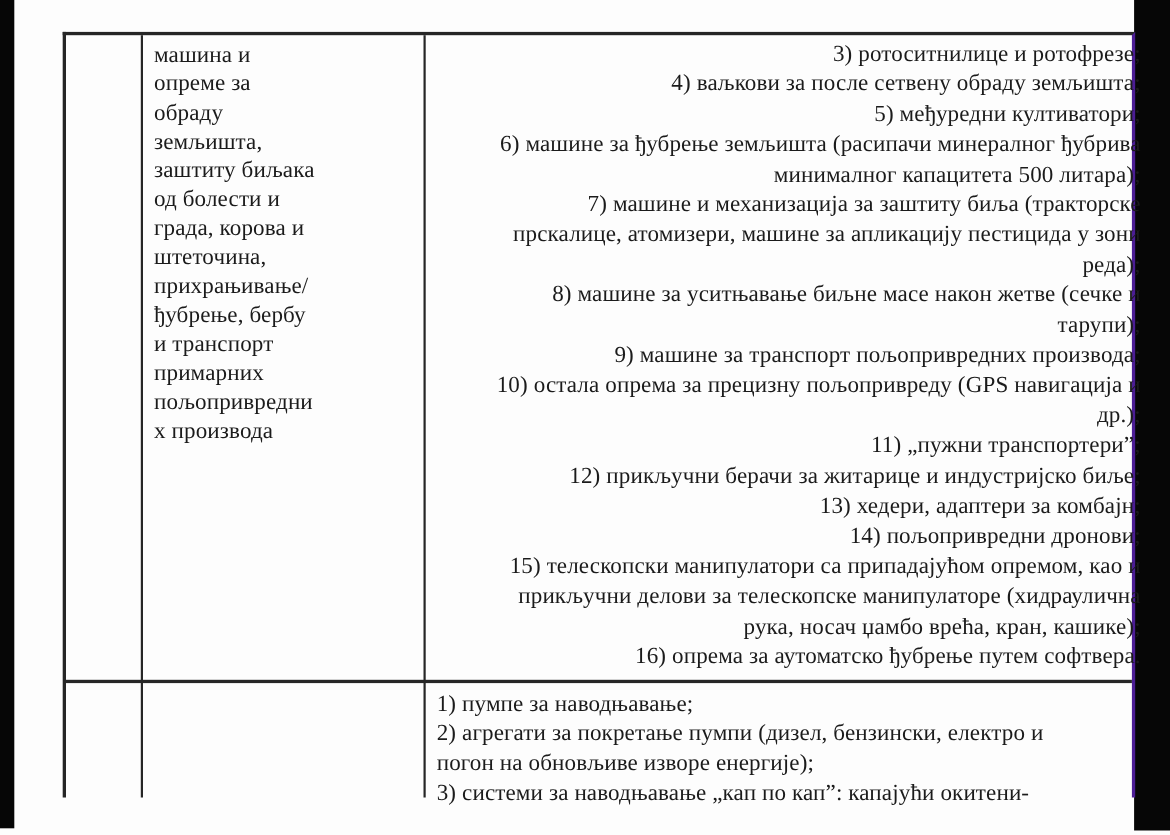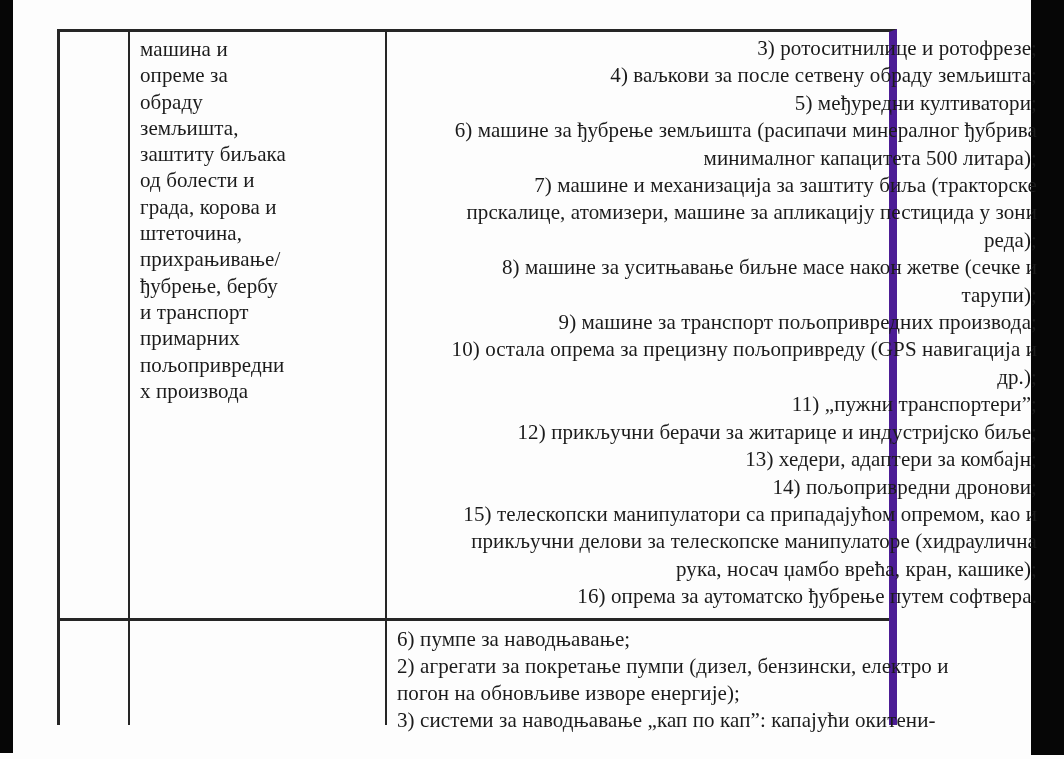--- a/index.html
+++ b/index.html
@@ -12,25 +12,25 @@
   .page{
     position:relative;width:1064px;height:759px;background:#fdfdfd;
   }
   .scan-bar-left{
     position:absolute;left:0;top:0;width:13px;height:753px;background:#060606;
   }
   .scan-bar-right{
     position:absolute;left:1031px;top:0;width:33px;height:755px;background:#060606;
   }
   .doc-table{
-    position:absolute;left:57px;top:29px;width:840px;height:696px;
+    position:absolute;left:57px;top:29px;width:975px;height:696px;
     box-sizing:border-box;
     border-top:3px solid #262626;
     border-left:3px solid #262626;
-    border-right:8px solid #4c1d95;
+    border-right:3px solid #4c1d95;
   }
   .v-line{
     position:absolute;top:0;bottom:0;width:2px;background:#262626;
   }
   .v-line.v1{left:68px;}
   .v-line.v2{left:325px;}
   .h-line{
     position:absolute;left:0;right:0;top:586px;height:3px;background:#262626;
   }
   .cell{
@@ -93,19 +93,19 @@
 др.);
 11) „пужни транспортери”;
 12) прикључни берачи за житарице и индустријско биље;
 13) хедери, адаптери за комбајн;
 14) пољопривредни дронови;
 15) телескопски манипулатори са припадајућом опремом, као и
 прикључни делови за телескопске манипулаторе (хидраулична
 рука, носач џамбо врећа, кран, кашике);
 16) опрема за аутоматско ђубрење путем софтвера.</div>
 
-    <div class="cell items-row2">6) пумпе за наводњавање;
+    <div class="cell items-row2">1) пумпе за наводњавање;
 2) агрегати за покретање пумпи (дизел, бензински, електро и
 погон на обновљиве изворе енергије);
 3) системи за наводњавање „кап по кап”: капајући окитени-</div>
   </div>
 
 </div>
 
 </body></html>

